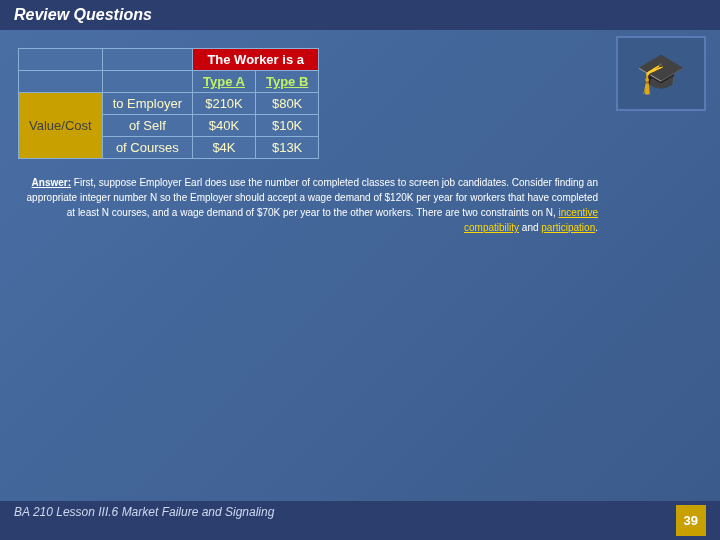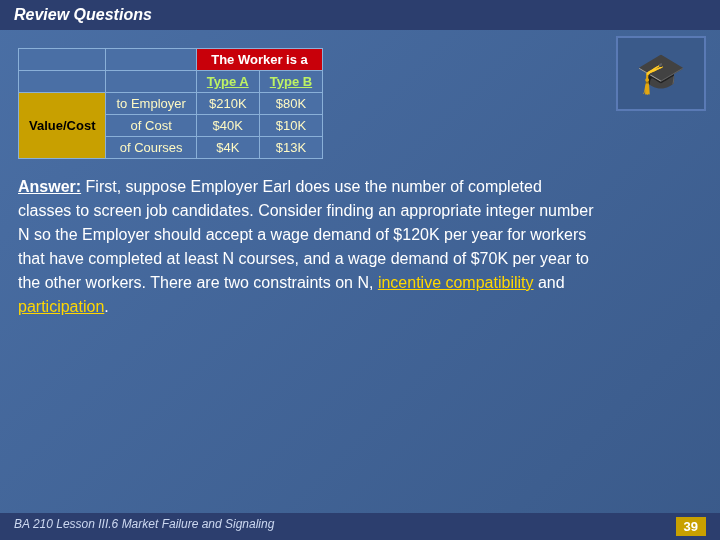--- a/index.html
+++ b/index.html
@@ -82,38 +82,39 @@
     }
 
     .subheader-row th {
       background: #4a6fa5;
       color: #bef264;
       text-decoration: underline;
     }
 
     .row-label-cell {
       background: #c8a000;
-      color: #000000;
-      font-weight: bold;
+      color: #404040;
+      font-weight: normal;
       text-align: center;
       vertical-align: middle;
     }
 
     .value-cell {
       background: #4a6fa5;
       color: #fef9c3;
     }
 
     
     .answer-block {
       color: white;
-      font-size: 16px;
+      font-size: 10px;
       line-height: 1.5;
       max-width: 580px;
       padding-top: 4px;
+      text-align: right;
     }
 
     .answer-label {
       font-weight: bold;
       text-decoration: underline;
     }
 
     .highlight-text {
       color: #ffd700;
       text-decoration: underline;
@@ -135,21 +136,21 @@
       color: #ccd8f0;
       font-size: 12px;
       font-style: italic;
     }
 
     .footer-page {
       background: #c8a000;
       color: white;
       font-size: 13px;
       font-weight: bold;
-      padding: 2px 8px;
+      padding: 8px 8px;
       min-width: 28px;
       text-align: center;
     }
   </style>
 </head>
 <body>
 
 <div class="slide">
 
   <div class="title-bar">
@@ -178,21 +179,21 @@
           </tr>
         </thead>
         <tbody>
           <tr>
             <td class="row-label-cell" rowspan="3">Value/Cost</td>
             <td class="value-cell">to Employer</td>
             <td class="value-cell">$210K</td>
             <td class="value-cell">$80K</td>
           </tr>
           <tr>
-            <td class="value-cell">of Cost</td>
+            <td class="value-cell">of Self</td>
             <td class="value-cell">$40K</td>
             <td class="value-cell">$10K</td>
           </tr>
           <tr>
             <td class="value-cell">of Courses</td>
             <td class="value-cell">$4K</td>
             <td class="value-cell">$13K</td>
           </tr>
         </tbody>
       </table>

